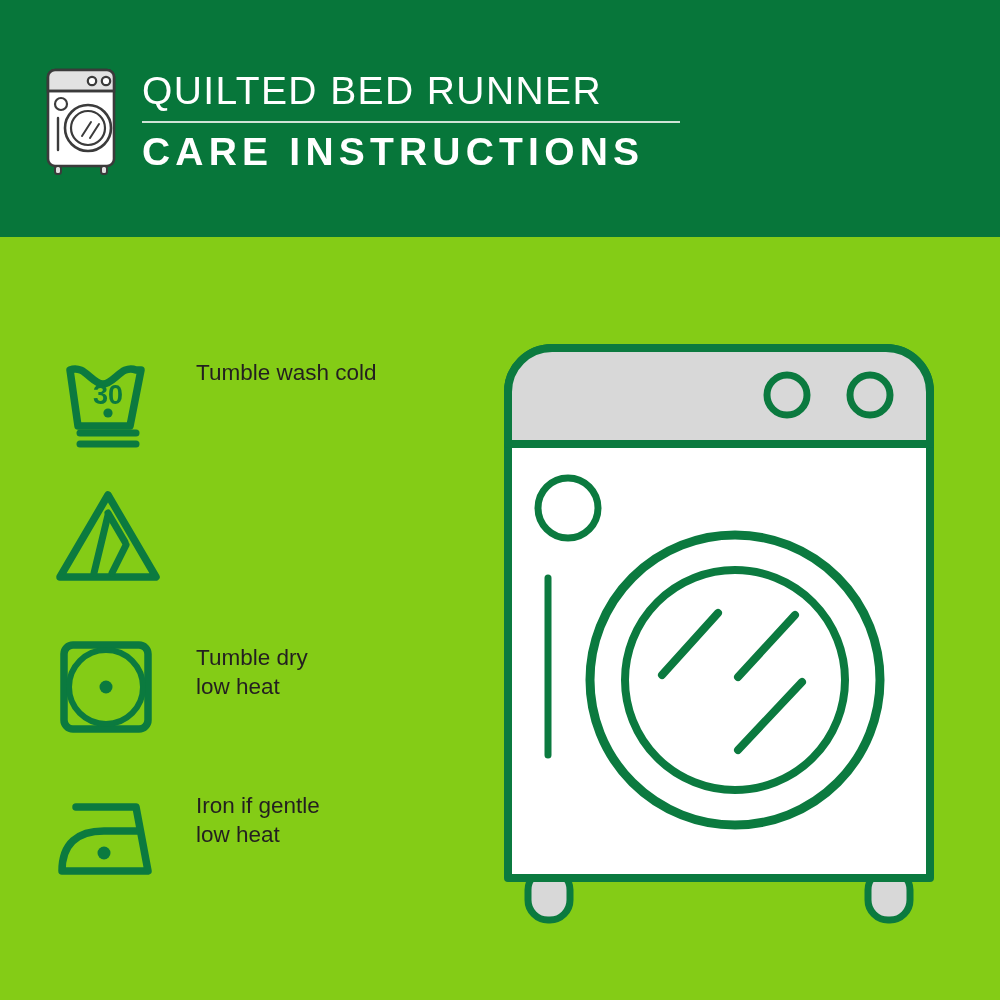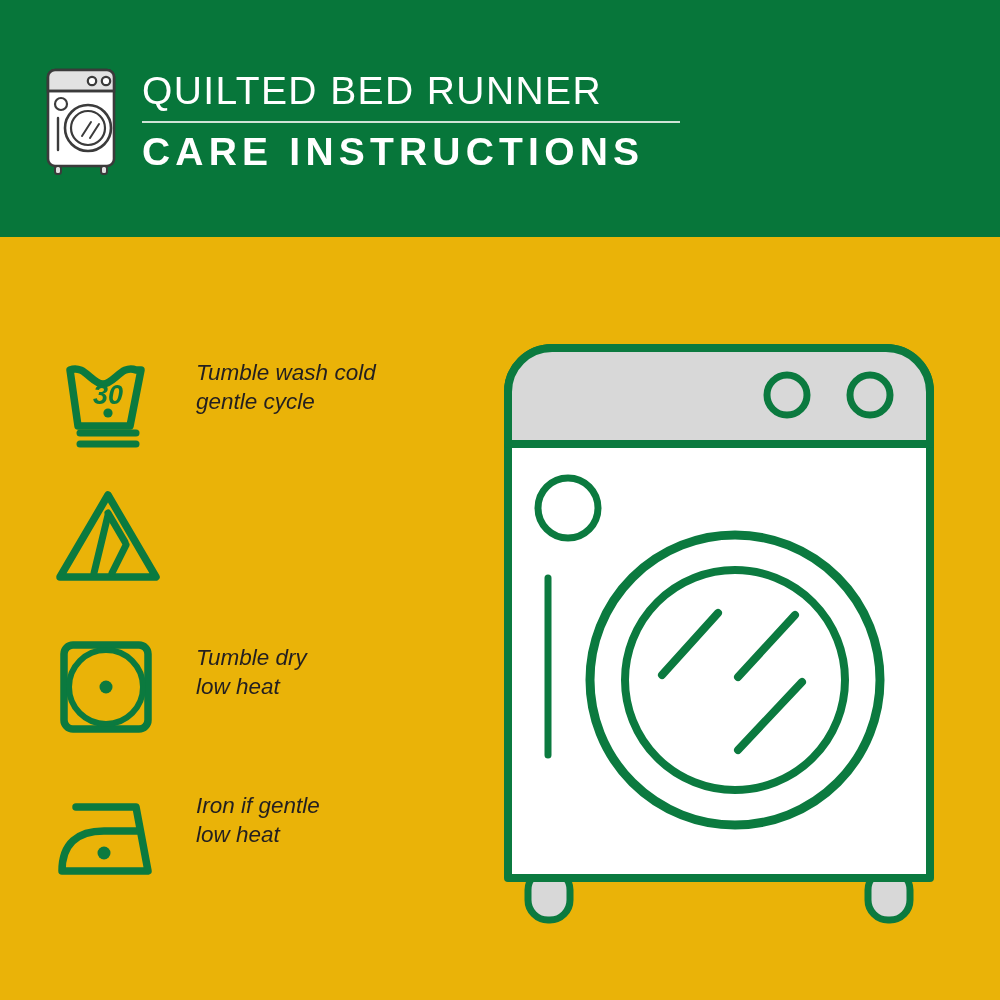--- a/index.html
+++ b/index.html
@@ -11,21 +11,21 @@
     height: 1000px;
     background: #ffffff;
     font-family: "Liberation Sans", sans-serif;
     overflow: hidden;
     position: relative;
   }
   #infographic {
     position: relative;
     width: 1000px;
     height: 1000px;
-    background: #eab308;
+    background: #84cc16;
   }
 
   
   .header-band {
     position: absolute;
     left: 0;
     top: 0;
     width: 1000px;
     height: 237px;
     background: #07763a;
@@ -66,21 +66,20 @@
     white-space: nowrap;
   }
 
   
   .care-list {
     position: absolute;
     left: 0;
     top: 237px;
     width: 470px;
     height: 616px;
-    font-style: italic;
   }
   .care-row {
     position: absolute;
     left: 52px;
     width: 400px;
     display: flex;
     align-items: flex-start;
   }
   .care-row-wash   { top: 115px; }
   .care-row-bleach { top: 248px; }
@@ -164,21 +163,20 @@
           <text x="56" y="52" text-anchor="middle" font-family="&quot;Liberation Sans&quot;, sans-serif" font-size="27" font-weight="700" fill="#0b7a3f">30</text>
 
           <circle cx="56" cy="61" r="4.6" fill="#0b7a3f"></circle>
 
           <line x1="28" y1="81" x2="84" y2="81" stroke="#0b7a3f" stroke-width="7" stroke-linecap="round"></line>
           <line x1="28" y1="92" x2="84" y2="92" stroke="#0b7a3f" stroke-width="7" stroke-linecap="round"></line>
         </svg>
       </div>
       <div class="care-text">
         <span class="ln">Tumble wash cold</span>
-        <span class="ln">gentle cycle</span>
       </div>
     </div>
 
     <div class="care-row care-row-bleach">
       <div class="care-symbol">
         <svg viewBox="0 0 112 100" width="112" height="100" aria-hidden="true">
 
           <path d="M56 10 L 104 92 L 8 92 Z" fill="none" stroke="#0b7a3f" stroke-width="7.5" stroke-linejoin="round"></path>
 
           <line x1="56" y1="28" x2="73" y2="57" stroke="#0b7a3f" stroke-width="7" stroke-linecap="round"></line>

